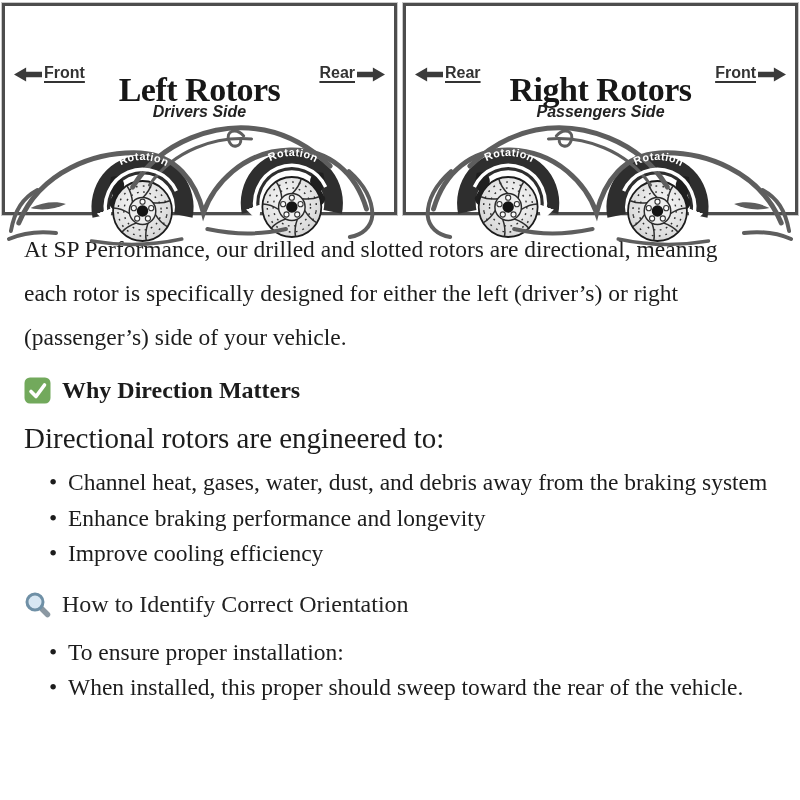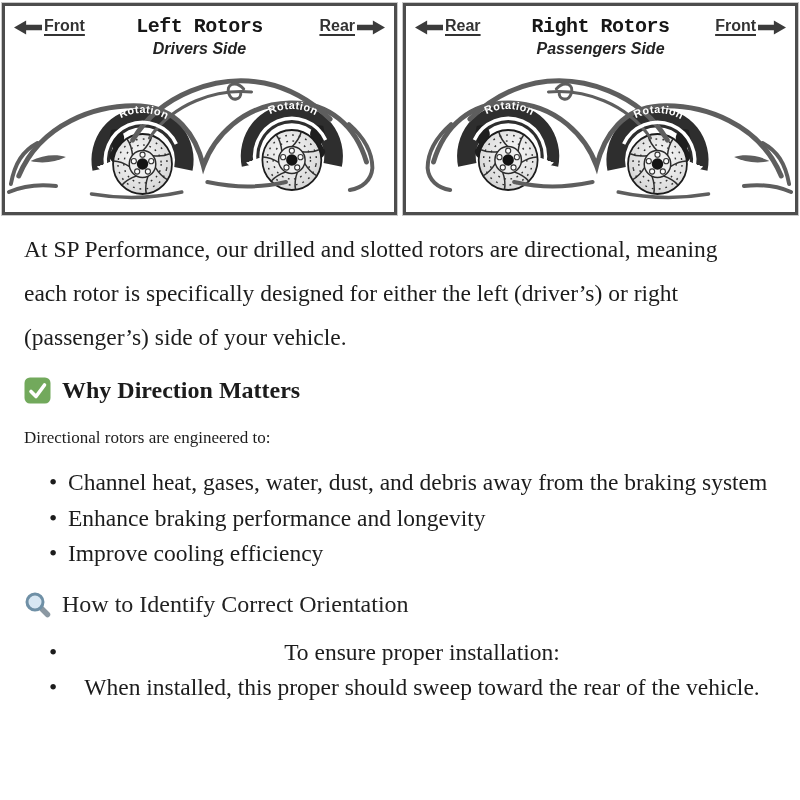--- a/index.html
+++ b/index.html
@@ -1,44 +1,44 @@
 <!DOCTYPE html>
 <html><head>
 <meta charset="utf-8">
 <style>
   html,body{margin:0;padding:0;background:#fff;}
   body{width:800px;height:800px;overflow:hidden;font-family:"Liberation Serif",serif;color:#1c1c1c;}
 
   
   .diagram{display:flex;gap:6px;padding:3px 2px 0;}
   .panel{flex:1;border:3px solid #4d4d4d;height:206px;background:#fff;position:relative;box-shadow:0 0 0 1px #c9c9c9;}
-  .panel-header{position:relative;height:52px;padding-top:7px;box-sizing:border-box;}
+  .panel-header{position:relative;height:52px;padding-top:23px;box-sizing:border-box;margin-top:47px;}
   .titles{text-align:center;}
-  .ptitle{font-family:Liberation Mono, monospace;font-weight:700;font-size:20px;line-height:27px;color:#171717;letter-spacing:-0.5px;}
+  .ptitle{font-family:Liberation Serif, serif;font-weight:700;font-size:34px;line-height:27px;color:#171717;letter-spacing:-0.5px;}
   .psub{font-family:"Liberation Sans",sans-serif;font-weight:700;font-style:italic;font-size:16px;line-height:17px;color:#222;text-align:center;}
   .dir{position:absolute;top:10px;display:flex;align-items:center;gap:2px;font-family:"Liberation Sans",sans-serif;font-weight:700;font-size:16px;color:#333;}
   .dir-left{left:9px;}
   .dir-right{right:9px;}
   .dir .dword{text-decoration:underline;text-decoration-thickness:2px;text-underline-offset:3px;}
   .dir svg{display:block;margin-top:4px;}
   .car-svg{display:block;width:100%;height:150px;}
   .rot-text{font-family:"Liberation Sans",sans-serif;font-weight:700;font-size:11px;fill:#fff;letter-spacing:0.5px;}
 
   
   article{padding:12px 24px 0;}
   .intro{margin:0;font-size:23.5px;line-height:44px;max-width:708px;}
   .h-row{display:flex;align-items:center;gap:11px;margin-top:16px;height:31px;font-family:Liberation Serif, serif;}
   .h-row .htxt{font-size:24px;color:#1b1b1b;}
   .h-bold .htxt{font-weight:700;}
   .h-reg .htxt{font-weight:400;color:#222;}
-  .lead{margin:18px 0 0;font-size:17px;line-height:28px;}
+  .lead{margin:18px 0 0;font-size:29px;line-height:28px;}
   ul.blist{list-style:none;margin:13px 0 0;padding:0;font-size:23.5px;line-height:35.5px;}
   ul.blist li{position:relative;padding-left:44px;max-width:716px;}
   ul.blist li::before{content:"\2022";position:absolute;left:25px;top:0;}
-  ul.b2{margin-top:15px;text-align:center;}
+  ul.b2{margin-top:15px;}
   .sec2{margin-top:17px;align-items:center;}
   .emoji{flex:0 0 auto;display:block;}
 </style>
 </head>
 <body>
 
 <svg aria-hidden="true" style="position:absolute;width:0;height:0">
   <defs>
     <radialGradient id="rg" cx="0.42" cy="0.4" r="0.8">
       <stop offset="0" stop-color="#f8f8f8"></stop>

